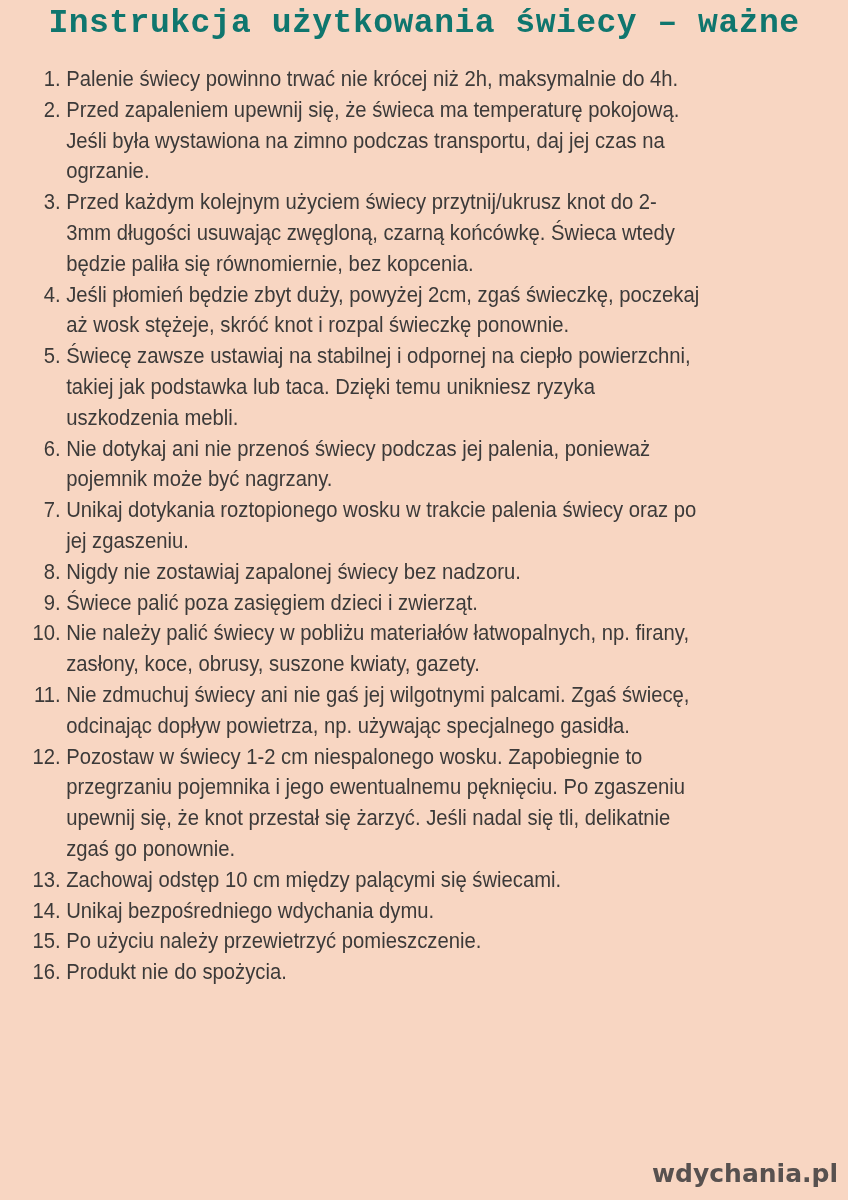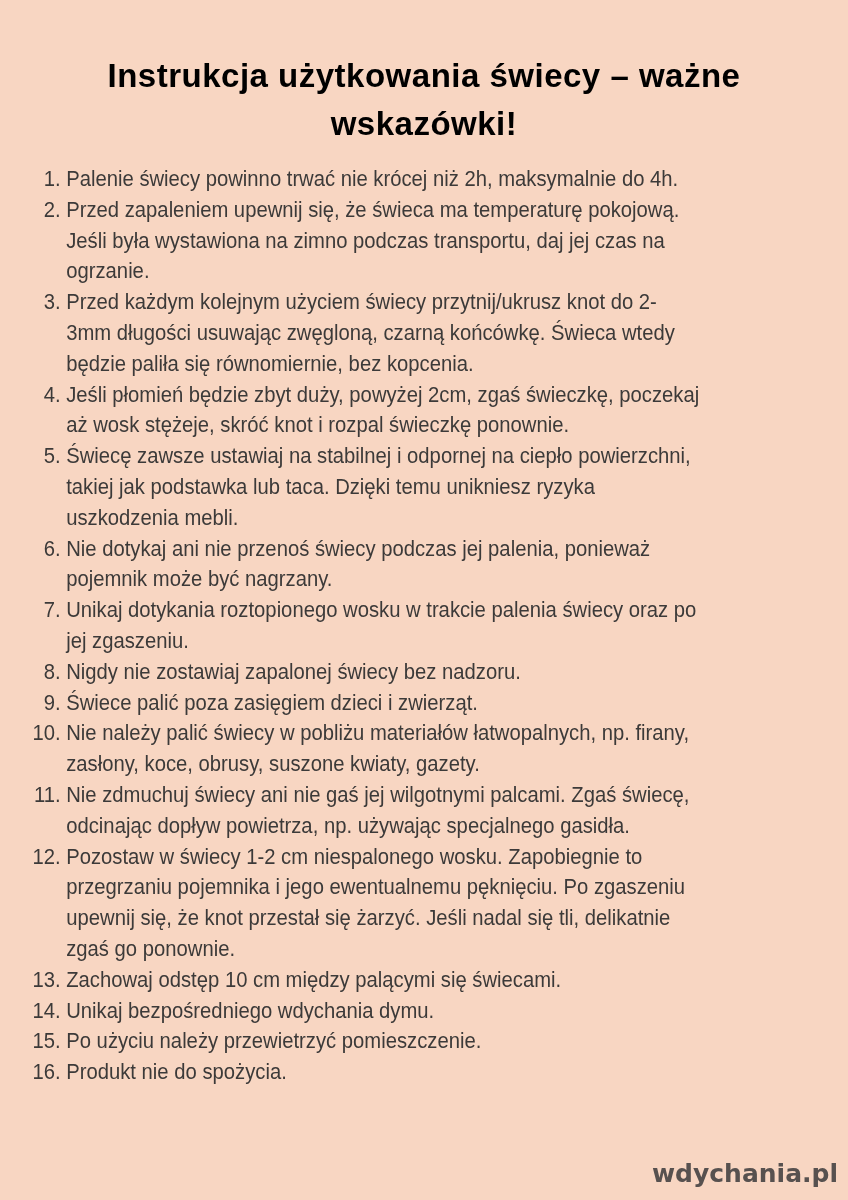--- a/index.html
+++ b/index.html
@@ -7,27 +7,27 @@
     width: 848px;
     height: 1200px;
     background: #f8d6c2;
     position: relative;
     overflow: hidden;
     font-family: "Liberation Sans", sans-serif;
   }
   .page { width: 848px; height: 1200px; position: relative; }
   .title {
     margin: 0;
-    padding-top: 52px;
     text-align: center;
-    color: #000000;
+    color: #0f766e;
     font-weight: 700;
     font-size: 33px;
     line-height: 48px;
     letter-spacing: 0.5px;
+    font-family: Liberation Mono, monospace;
   }
   .title span { display: block; }
   .list {
     box-sizing: border-box;
     width: 922px;
     margin: 16px 0 0 0;
     padding: 0 50px 0 72px;
     transform: scaleX(0.92);
     transform-origin: 0 0;
     color: #3c3a39;
@@ -50,21 +50,20 @@
     font-family: "DejaVu Sans", sans-serif;
   }
 </style>
 </head>
 <body>
 
 <div class="page">
 
   <h1 class="title">
     <span>Instrukcja użytkowania świecy – ważne</span>
-    <span>wskazówki!</span>
   </h1>
 
   <ol class="list">
     <li>Palenie świecy powinno trwać nie krócej niż 2h, maksymalnie do 4h.</li>
     <li>Przed zapaleniem upewnij się, że świeca ma temperaturę pokojową.
 Jeśli była wystawiona na zimno podczas transportu, daj jej czas na
 ogrzanie.</li>
     <li>Przed każdym kolejnym użyciem świecy przytnij/ukrusz knot do 2-
 3mm długości usuwając zwęgloną, czarną końcówkę. Świeca wtedy
 będzie paliła się równomiernie, bez kopcenia.</li>

